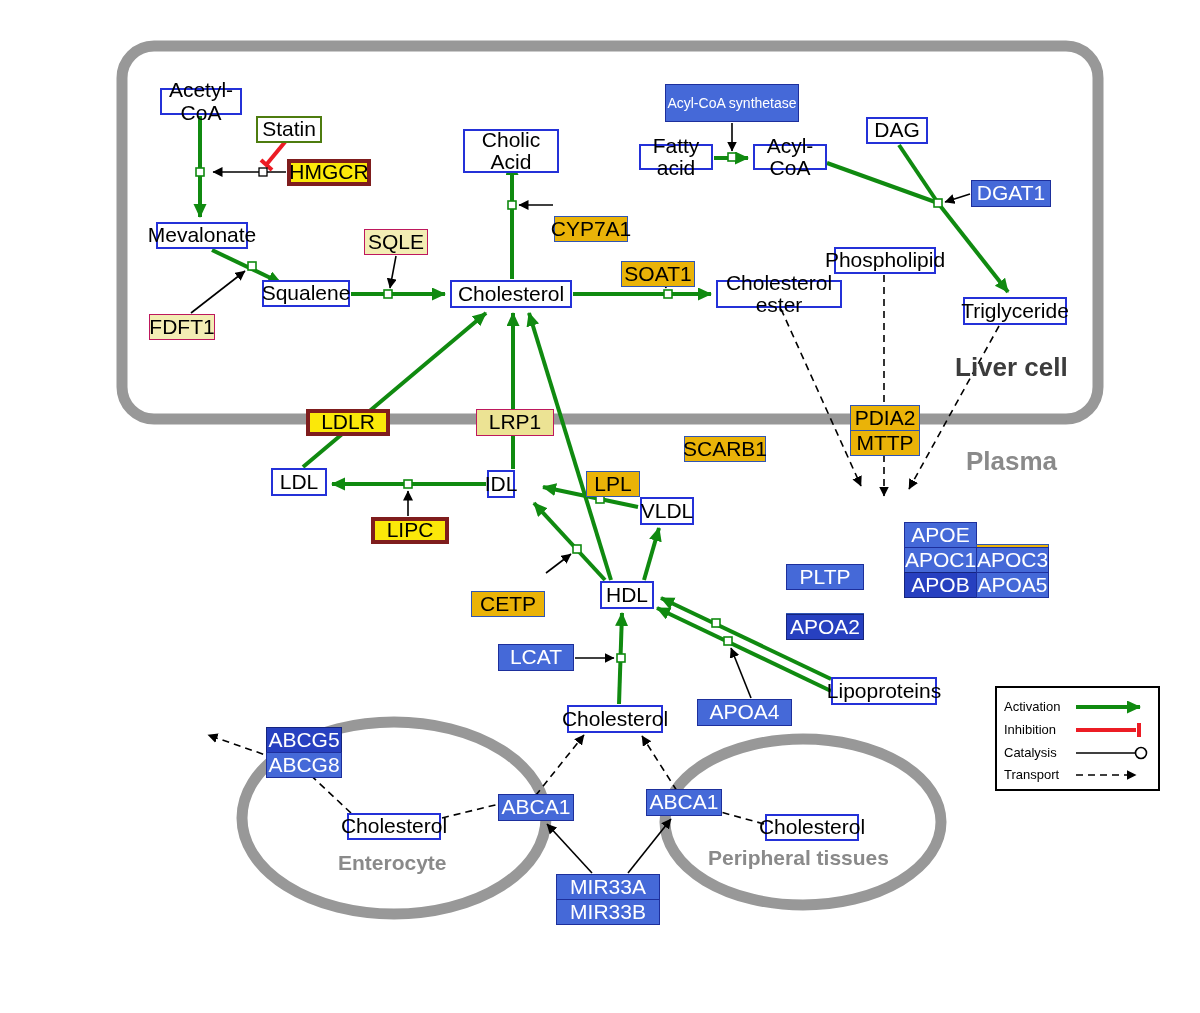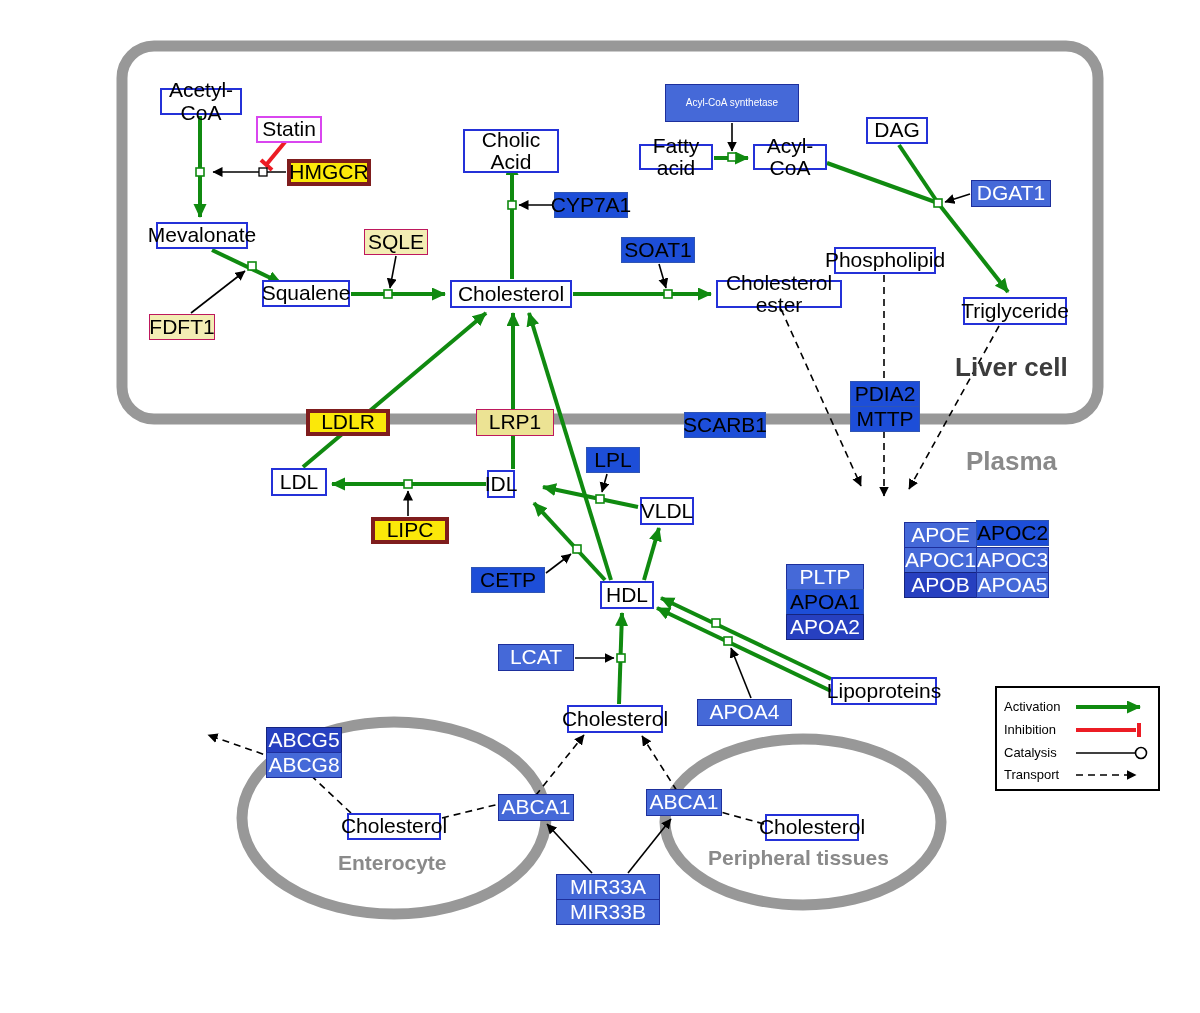--- a/index.html
+++ b/index.html
@@ -5,24 +5,24 @@
   html,body { margin:0; padding:0; background:#ffffff; }
   body { width:1200px; height:1013px; font-family:"Liberation Sans", sans-serif; }
   .stage { position:relative; width:1200px; height:1013px; overflow:hidden; background:#fff; }
   svg.layer { position:absolute; left:0; top:0; z-index:1; }
   .node {
     position:absolute; z-index:2; box-sizing:border-box;
     display:flex; align-items:center; justify-content:center;
     text-align:center; font-size:21px; line-height:1.05; color:#000; background:#fff;
   }
   .met    { background:#ffffff; border:2px solid #2431d8; }
-  .statin { background:#ffffff; border:2px solid #d946ef; }
+  .statin { background:#ffffff; border:2px solid #4d7c0f; }
   .yellow { background:#fbe809; border:4px solid #7f1d1d; }
   .paleyellow { background:#f3edb4; border:1px solid #be185d; }
-  .lblue  { background:#1d4ed8; border:1px solid #2f55b4; }
+  .lblue  { background:#eab308; border:1px solid #2f55b4;margin-top:24px; }
   .mblue  { background:#4569d8; border:1px solid #1d2f9c; color:#fff; }
   .dblue  { background:#2740c0; border:1px solid #15247e; color:#fff; }
   .complabel { position:absolute; z-index:2; font-weight:bold; white-space:nowrap; }
   .lbl-liver  { color:#3c3c3c; font-size:26px; }
   .lbl-gray26 { color:#8a8a8a; font-size:26px; }
   .lbl-gray21 { color:#8a8a8a; font-size:21px; }
   .legendlabel { position:absolute; z-index:2; font-size:13px; color:#000; white-space:nowrap; }
 </style>
 </head>
 <body>
@@ -133,21 +133,21 @@
   <div class="node yellow" style="left:287px;top:159px;width:84px;height:27px">HMGCR</div>
   <div class="node met" style="left:156px;top:222px;width:92px;height:27px">Mevalonate</div>
   <div class="node paleyellow" style="left:364px;top:229px;width:64px;height:26px">SQLE</div>
   <div class="node met" style="left:262px;top:280px;width:88px;height:27px">Squalene</div>
   <div class="node paleyellow" style="left:149px;top:314px;width:66px;height:26px">FDFT1</div>
   <div class="node met" style="left:450px;top:280px;width:122px;height:28px">Cholesterol</div>
   <div class="node met" style="left:463px;top:129px;width:96px;height:44px">Cholic Acid</div>
   <div class="node lblue" style="left:554px;top:192px;width:74px;height:26px">CYP7A1</div>
   <div class="node lblue" style="left:621px;top:237px;width:74px;height:26px">SOAT1</div>
   <div class="node met" style="left:716px;top:280px;width:126px;height:28px">Cholesterol ester</div>
-  <div class="node mblue" style="left:665px;top:84px;width:134px;height:38px;font-size:10px">Acyl-CoA synthetase</div>
+  <div class="node mblue" style="left:665px;top:84px;width:134px;height:38px;font-size:14px">Acyl-CoA synthetase</div>
   <div class="node met" style="left:639px;top:144px;width:74px;height:26px">Fatty acid</div>
   <div class="node met" style="left:753px;top:144px;width:74px;height:26px">Acyl-CoA</div>
   <div class="node met" style="left:866px;top:117px;width:62px;height:27px">DAG</div>
   <div class="node mblue" style="left:971px;top:180px;width:80px;height:27px">DGAT1</div>
   <div class="node met" style="left:834px;top:247px;width:102px;height:27px">Phospholipid</div>
   <div class="node met" style="left:963px;top:297px;width:104px;height:28px">Triglyceride</div>
   <div class="node lblue" style="left:850px;top:381px;width:70px;height:26px">PDIA2</div>
   <div class="node lblue" style="left:850px;top:406px;width:70px;height:26px">MTTP</div>
   <div class="node yellow" style="left:306px;top:409px;width:84px;height:27px">LDLR</div>
   <div class="node paleyellow" style="left:476px;top:409px;width:78px;height:27px;background:#ece394">LRP1</div>

